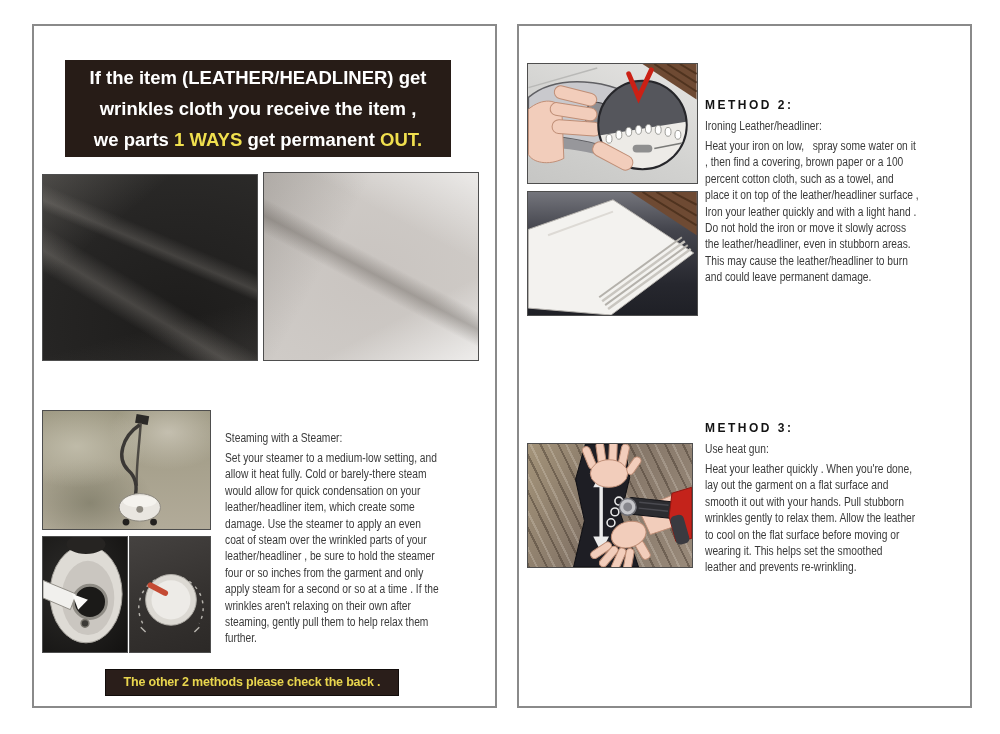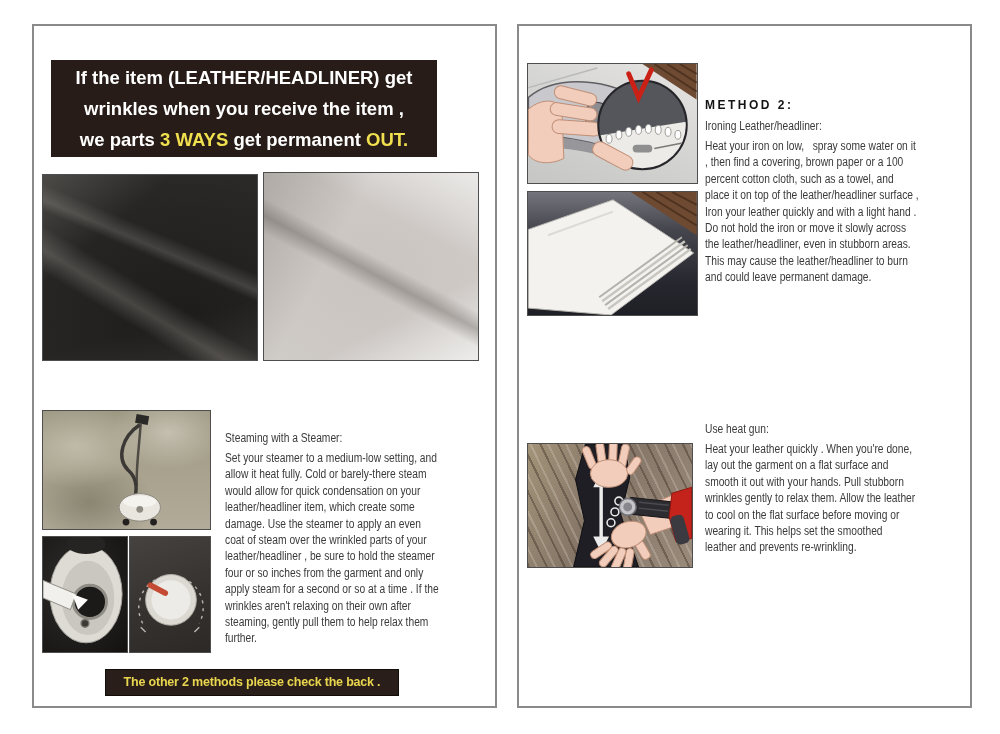--- a/index.html
+++ b/index.html
@@ -3,21 +3,21 @@
 <meta charset="utf-8">
 <style>
   html,body{margin:0;padding:0;background:#ffffff;}
   body{width:1000px;height:734px;position:relative;font-family:"Liberation Sans","DejaVu Sans",sans-serif;overflow:hidden;}
   .panel{position:absolute;top:24px;height:684px;background:#ffffff;border:2px solid #8a8a8a;box-sizing:border-box;overflow:hidden;}
   #left-panel{left:32px;width:465px;}
   #right-panel{left:517px;width:455px;}
   .abs{position:absolute;}
 
   
-  .banner{left:17px;top:34px;width:386px;height:97px;background:#271c17;color:#ffffff;
+  .banner{left:31px;top:34px;width:386px;height:97px;background:#271c17;color:#ffffff;
           font-weight:bold;font-size:18.5px;line-height:31px;text-align:center;
           display:flex;flex-direction:column;justify-content:center;}
   .banner .hl{color:#f0df4e;}
 
   
   .pic{box-sizing:border-box;border:1px solid #4e4e4e;overflow:hidden;}
   .pic svg{position:absolute;left:0;top:0;width:100%;height:100%;}
 
   #photo-dark{left:8px;top:148px;width:216px;height:187px;
     background:
@@ -72,22 +72,22 @@
       repeating-linear-gradient(64deg, rgba(52,40,30,0.38) 0 2px, rgba(52,40,30,0) 2px 7px, rgba(250,244,234,0.20) 7px 9px, rgba(52,40,30,0) 9px 16px),
       linear-gradient(115deg,#a39379 0%,#847567 45%,#998a7a 100%);}
 </style>
 </head>
 <body>
 
 <div class="panel" id="left-panel">
 
   <div class="abs banner">
     <div>If the item (LEATHER/HEADLINER) get</div>
-    <div>wrinkles when you receive the item ,</div>
-    <div><span>we parts </span><span class="hl">3 WAYS</span><span> get permanent </span><span class="hl">OUT.</span></div>
+    <div>wrinkles cloth you receive the item ,</div>
+    <div><span>we parts </span><span class="hl">1 WAYS</span><span> get permanent </span><span class="hl">OUT.</span></div>
   </div>
 
   <div class="abs pic" id="photo-dark"></div>
   <div class="abs pic" id="photo-grey"></div>
 
   <div class="abs pic" id="steamer-photo">
     <svg viewBox="0 0 169 120">
       <rect x="94" y="4" width="13" height="9" fill="#2b2927" transform="rotate(10 100 8)"></rect>
       <path d="M99 12 C 97 40 94 60 95 76" stroke="#4e4a44" stroke-width="2.5" fill="none"></path>
       <path d="M98 14 C 80 26 74 48 86 60 C 94 67 96 76 93 88" stroke="#3b3835" stroke-width="3.5" fill="none"></path>
@@ -201,20 +201,21 @@
 place it on top of the leather/headliner surface ,
 Iron your leather quickly and with a light hand .
 Do not hold the iron or move it slowly across
 the leather/headliner, even in stubborn areas.
 This may cause the leather/headliner to burn
 and could leave permanent damage.</div>
     </div>
   </div>
 
   <div class="abs" id="m3-text">
+    <div class="m-title">METHOD 3:</div>
     <div class="m-copy">
       <div class="m-sub">Use heat gun:</div>
       <div class="m-body">Heat your leather quickly . When you're done,
 lay out the garment on a flat surface and
 smooth it out with your hands. Pull stubborn
 wrinkles gently to relax them. Allow the leather
 to cool on the flat surface before moving or
 wearing it. This helps set the smoothed
 leather and prevents re-wrinkling.</div>
     </div>

